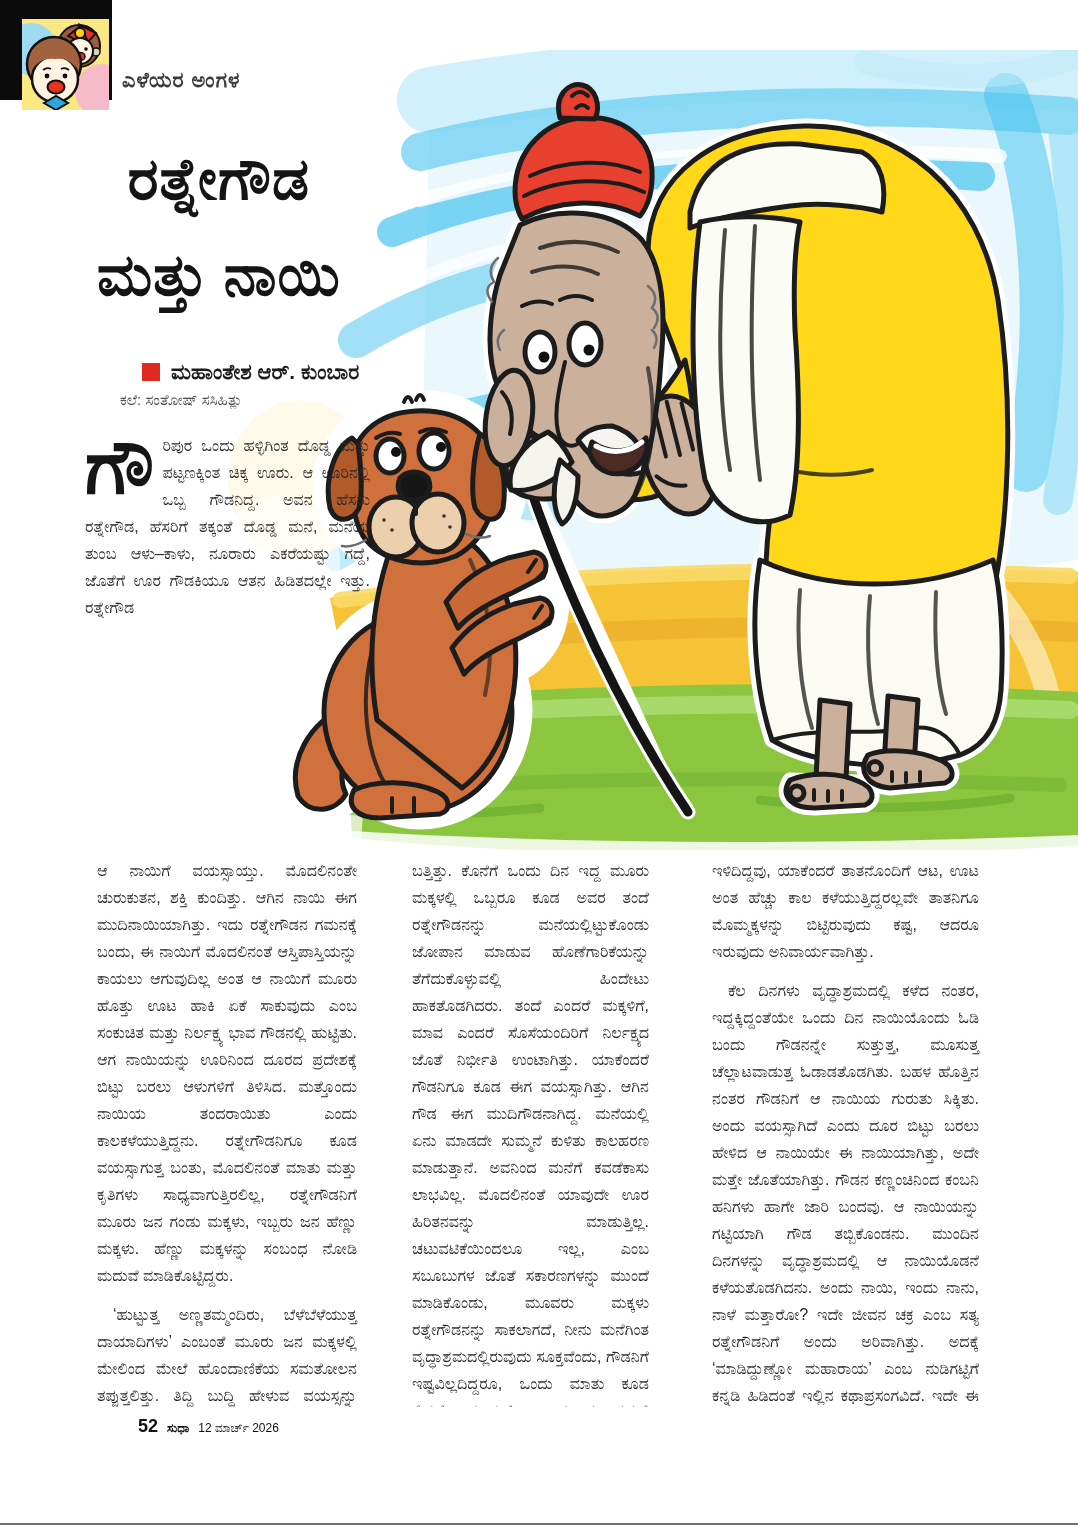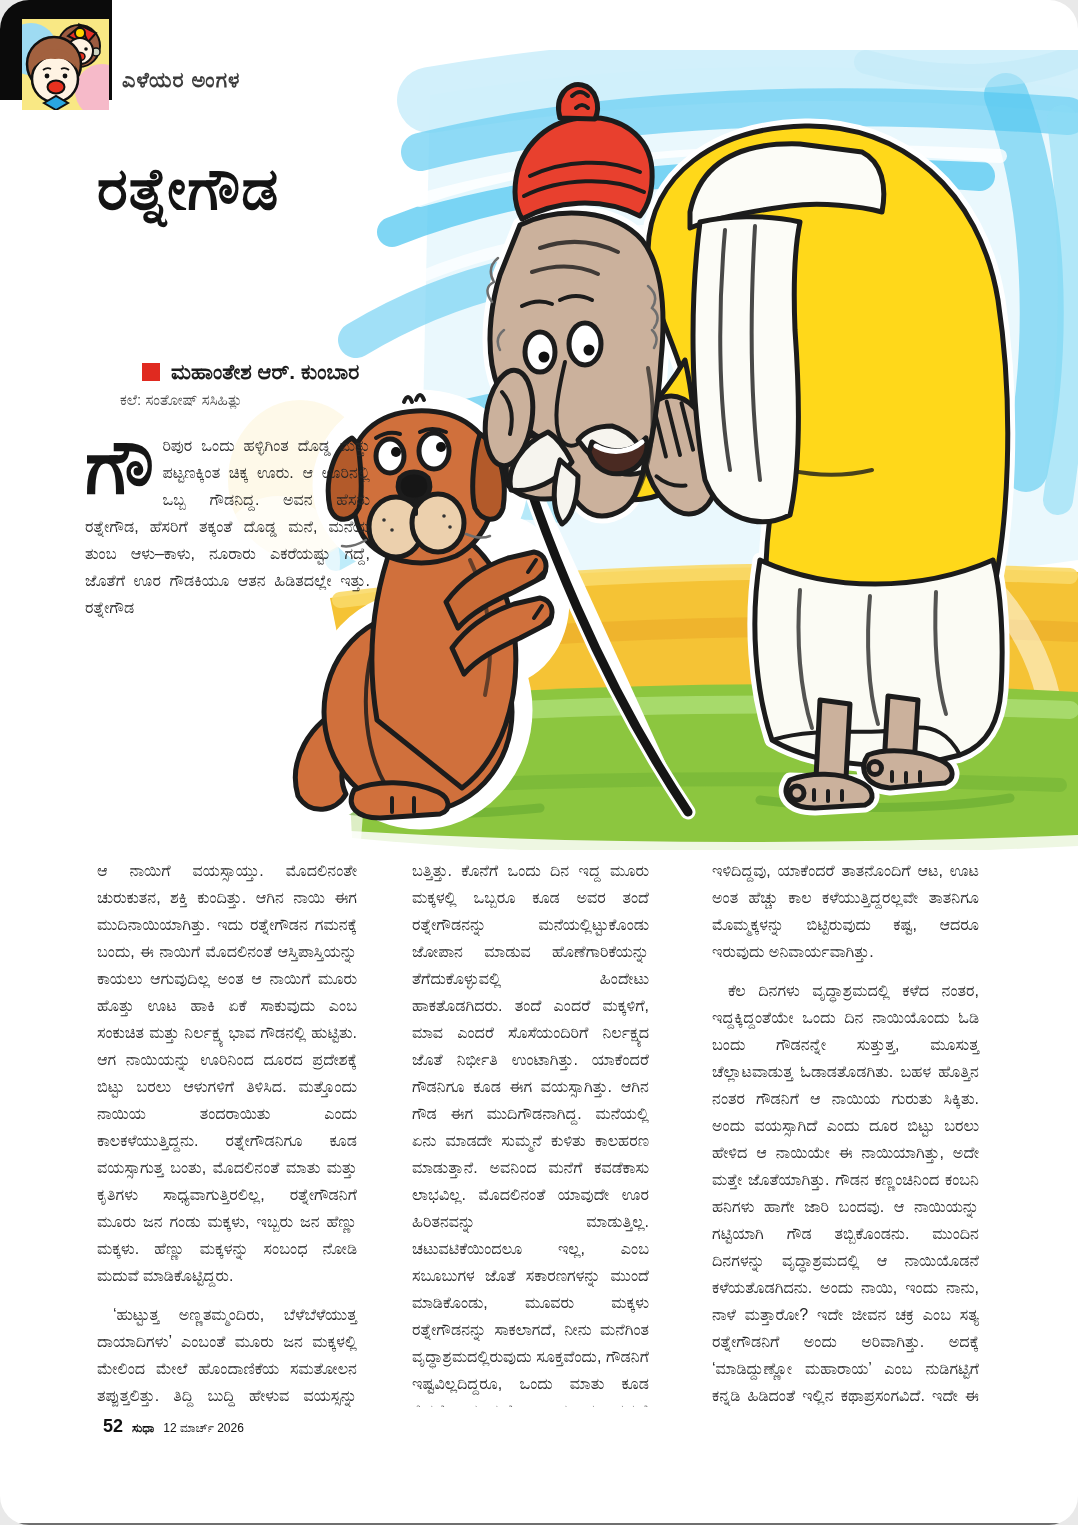--- a/index.html
+++ b/index.html
@@ -1,25 +1,25 @@
 <!DOCTYPE html>
 <html><head>
 <meta charset="utf-8">
 <style>
   html,body{margin:0;padding:0;background:#e9e9e9;}
   #page{position:relative;width:1078px;height:1525px;background:#ffffff;overflow:hidden;
-        font-family:"Liberation Sans","DejaVu Sans",sans-serif;color:#222;border-radius:29px;}
+        font-family:"Liberation Sans","DejaVu Sans",sans-serif;color:#222;}
   
   #corner-black{position:absolute;left:0;top:0;width:112px;height:100px;background:#0b0b0b;}
   #logo{position:absolute;left:22px;top:19px;width:87px;height:91px;display:block;}
   #section-label{position:absolute;left:122px;top:68px;font-size:21px;font-weight:600;color:#3c3c3c;letter-spacing:1px;}
   
   #scene{position:absolute;left:0;top:50px;width:1078px;height:800px;z-index:0;}
   
-  #title-block{position:absolute;left:97px;top:142px;z-index:3;line-height:1.0;text-align:center;}
+  #title-block{position:absolute;left:97px;top:132px;z-index:3;line-height:1.0;text-align:center;}
   .title-line{font-size:58px;font-weight:800;color:#141414;line-height:96px;letter-spacing:1px;
               font-family:"Liberation Serif","DejaVu Serif",serif;}
   #byline-row{position:absolute;left:98px;top:360px;z-index:3;display:flex;align-items:center;gap:11px;padding-left:44px;}
   #byline-square{width:18px;height:18px;background:#e02a20;flex:0 0 auto;}
   #byline-text{font-size:21px;font-weight:700;color:#1d1d1d;}
   #credit{position:absolute;left:120px;top:391px;z-index:3;font-size:15px;color:#4a4a4a;}
   
   .story-text{font-size:16px;line-height:27px;text-align:justify;color:#262626;z-index:2;}
   #intro{position:absolute;left:85px;top:432px;width:285px;}
   #intro-narrow{width:197px;}
@@ -28,21 +28,21 @@
   #columns{position:absolute;left:0;top:845px;width:1078px;height:562px;}
   .col{position:absolute;top:0;height:562px;overflow:hidden;}
   #col1{left:85px;width:284px;}
   #col2{left:400px;width:261px;}
   #col3{left:700px;width:291px;}
   .col p{margin:12px;}
   .col p.indent{text-indent:16px;}
   #end-mark{float:right;width:15px;height:15px;background:#e02a20;margin:8px 0 0 8px;}
   
   #footer{position:absolute;left:103px;top:1416px;display:flex;align-items:baseline;gap:9px;color:#111;}
-  #footer .pgno{font-size:18px;font-weight:800;}
+  #footer .pgno{font-size:18px;font-weight:800;margin-left:35px;}
   #footer .mag{font-size:12px;font-weight:700;}
   #footer .date{font-size:12px;font-weight:500;}
   #bottom-edge{position:absolute;left:0;bottom:0;width:1078px;height:2px;background:#3f3f3f;opacity:.75;}
   
   .ink{stroke:#1c1c1c;stroke-width:5;stroke-linejoin:round;stroke-linecap:round;}
   .halo{fill:#fff;stroke:#fff;stroke-width:15;stroke-linejoin:round;stroke-linecap:round;}
   .ln{fill:none;stroke:#1c1c1c;stroke-width:4;stroke-linecap:round;}
   .wisp{fill:none;stroke:#6e6e6e;stroke-width:2.5;stroke-linecap:round;}
 </style>
 </head>
@@ -238,20 +238,21 @@
 
       <path class="ink" d="M515,192 C515,150 545,122 580,118 C620,114 650,136 652,170 C653,190 648,206 640,216 C600,196 555,201 522,219 C517,210 515,201 515,192 Z" fill="#e8402e"></path>
       <path class="ink" d="M560,118 C554,96 568,82 582,85 C596,88 601,106 595,119 Z" fill="#e8402e" stroke-width="4"></path>
       <path d="M524,196 C560,178 612,176 644,192 M530,176 C564,160 608,158 640,172" class="ln" stroke-width="3.5"></path>
       <path d="M572,96 q8,-8 16,0 M576,108 q6,-6 12,0" class="ln" stroke-width="3"></path>
     </g>
   </svg>
 
   <div id="title-block">
     <div class="title-line">ರತ್ನೇಗೌಡ</div>
+    <div class="title-line">ಮತ್ತು ನಾಯಿ</div>
   </div>
   <div id="byline-row">
     <span id="byline-square"></span>
     <span id="byline-text">ಮಹಾಂತೇಶ ಆರ್. ಕುಂಬಾರ</span>
   </div>
   <div id="credit">ಕಲೆ: ಸಂತೋಷ್ ಸಸಿಹಿತ್ಲು</div>
 
   <div id="intro" class="story-text">
     <span id="drop-cap">ಗೌ</span>
     <span>ರಿಪುರ ಒಂದು ಹಳ್ಳಿಗಿಂತ ದೊಡ್ಡ ಮತ್ತು ಪಟ್ಟಣಕ್ಕಿಂತ ಚಿಕ್ಕ ಊರು. ಆ ಊರಿನಲ್ಲಿ ಒಬ್ಬ ಗೌಡನಿದ್ದ. ಅವನ ಹೆಸರು ರತ್ನೇಗೌಡ, ಹೆಸರಿಗೆ ತಕ್ಕಂತೆ ದೊಡ್ಡ ಮನೆ, ಮನೆಯ ತುಂಬ ಆಳು–ಕಾಳು, ನೂರಾರು ಎಕರೆಯಷ್ಟು ಗದ್ದೆ, ಜೊತೆಗೆ ಊರ ಗೌಡಕಿಯೂ ಆತನ ಹಿಡಿತದಲ್ಲೇ ಇತ್ತು. ರತ್ನೇಗೌಡ</span>

